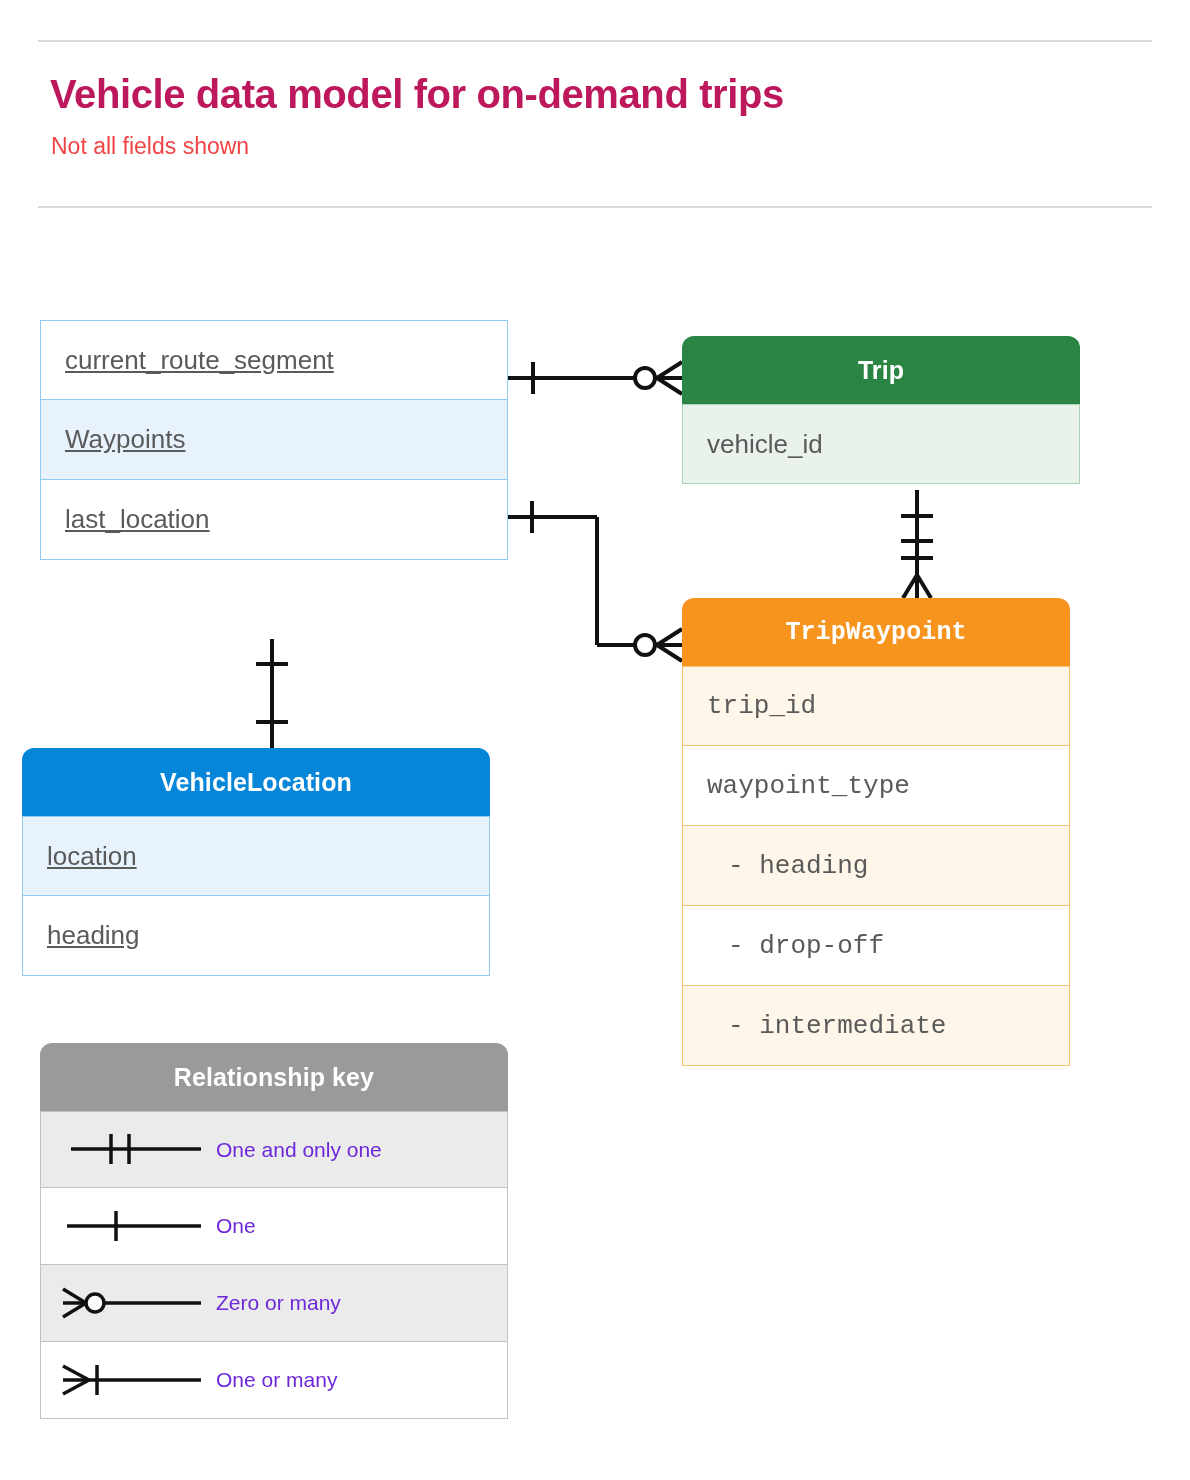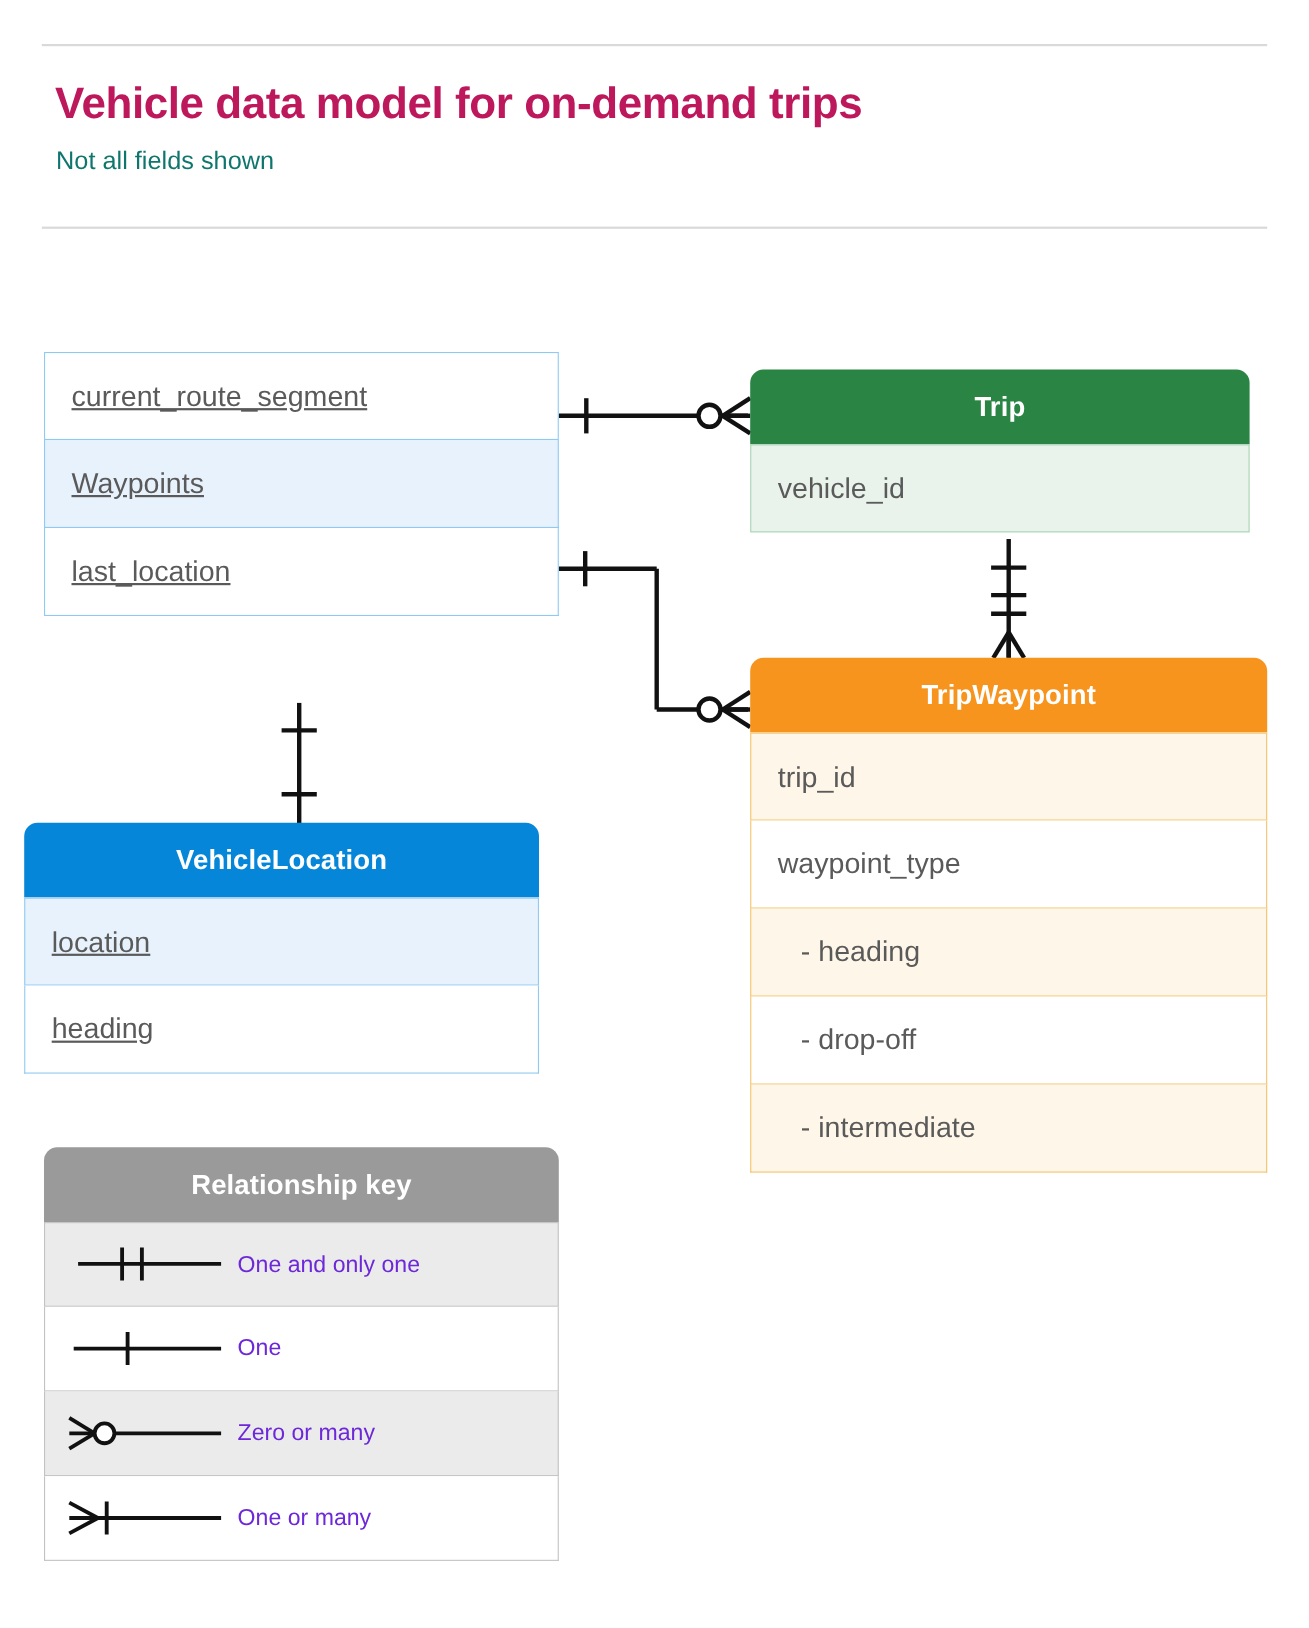--- a/index.html
+++ b/index.html
@@ -41,21 +41,21 @@
     font-weight: bold;
     letter-spacing: -0.4px;
     color: #be185d;
     white-space: nowrap;
   }
   #doc-subtitle {
     position: absolute;
     left: 51px;
     top: 133px;
     font-size: 23px;
-    color: #0f766e;
+    color: #ef4444;
     white-space: nowrap;
   }
 
   
   .entity {
     position: absolute;
     box-sizing: border-box;
   }
   .entity-header {
     box-sizing: border-box;
@@ -181,26 +181,26 @@
     <line x1="256" y1="722" x2="288" y2="722"></line>
   </g>
 </svg>
 
 <div class="entity blue" style="left:40px; top:320px; width:468px;">
   <div class="entity-row first">current_route_segment</div>
   <div class="entity-row alt">Waypoints</div>
   <div class="entity-row">last_location</div>
 </div>
 
-<div class="entity green" style="left:682px; top:336px; width:454px;">
+<div class="entity green" style="left:682px; top:336px; width:398px;">
   <div class="entity-header">Trip</div>
   <div class="entity-row first alt">vehicle_id</div>
 </div>
 
-<div class="entity orange" style="left:682px; top:598px; width:470px;">
+<div class="entity orange" style="left:682px; top:598px; width:388px;font-family:Liberation Mono, monospace;">
   <div class="entity-header">TripWaypoint</div>
   <div class="entity-row first alt">trip_id</div>
   <div class="entity-row">waypoint_type</div>
   <div class="entity-row alt sub">- heading</div>
   <div class="entity-row sub">- drop-off</div>
   <div class="entity-row alt sub">- intermediate</div>
 </div>
 
 <div class="entity blue" style="left:22px; top:748px; width:468px;">
   <div class="entity-header">VehicleLocation</div>

